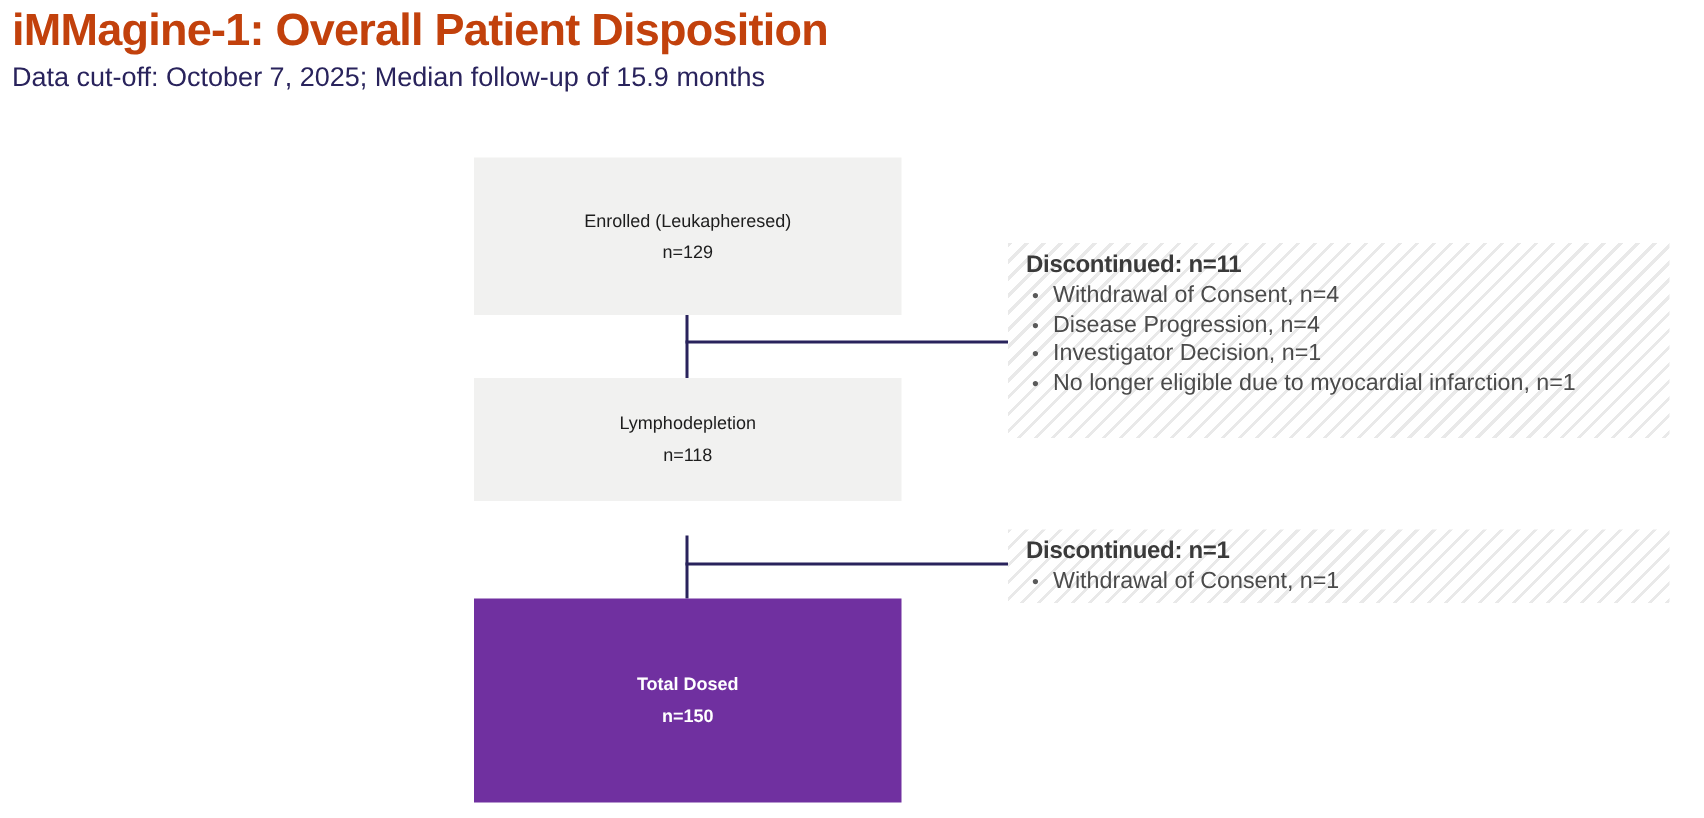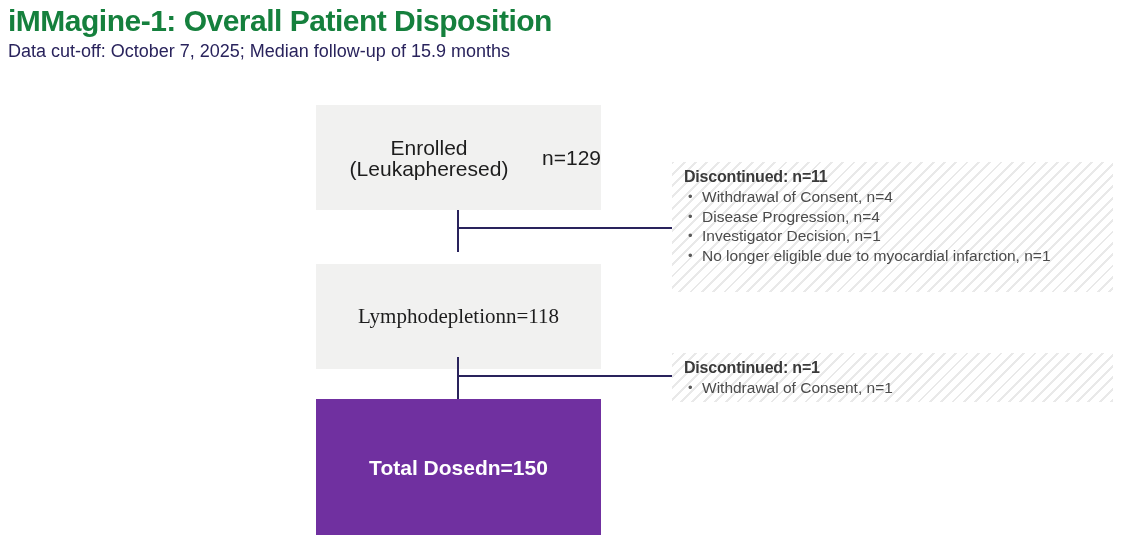--- a/index.html
+++ b/index.html
@@ -15,52 +15,53 @@
   }
 
   
   .title {
     position: absolute;
     left: 8px;
     top: 4px;
     font-size: 30px;
     font-weight: 700;
     letter-spacing: -0.5px;
-    color: #15803d;
+    color: #c2410c;
   }
   .subtitle {
     position: absolute;
     left: 8px;
     top: 41px;
     font-size: 18px;
     font-weight: 400;
     color: #29235c;
   }
 
   
   .node {
     position: absolute;
     left: 316px;
     width: 285px;
     display: flex;
+    flex-direction: column;
     align-items: center;
     justify-content: center;
     text-align: center;
-    font-size: 21px;
+    font-size: 12px;
     line-height: 21px;
     color: #1d1d1d;
   }
   .node-gray { background: #f1f1f0; }
   .node-purple {
     background: #7030a0;
     color: #ffffff;
     font-weight: 700;
   }
   #node-enrolled       { top: 105px; height: 105px; }
-  #node-lymphodepletion{ top: 264px; height: 105px; font-family: Liberation Serif, serif; }
+  #node-lymphodepletion{ top: 252px; height: 82px; }
   #node-total-dosed    { top: 399px; height: 136px; }
 
   
   .conn { position: absolute; background: #29235c; }
   .conn-v { width: 1.5px; }
   .conn-h { height: 1.5px; }
   #conn1-v { left: 457px; top: 210px; height: 42px; }
   #conn1-h { left: 457px; top: 227px; width: 215px; }
   #conn2-v { left: 457px; top: 357px; height: 42px; }
   #conn2-h { left: 457px; top: 375px; width: 215px; }

